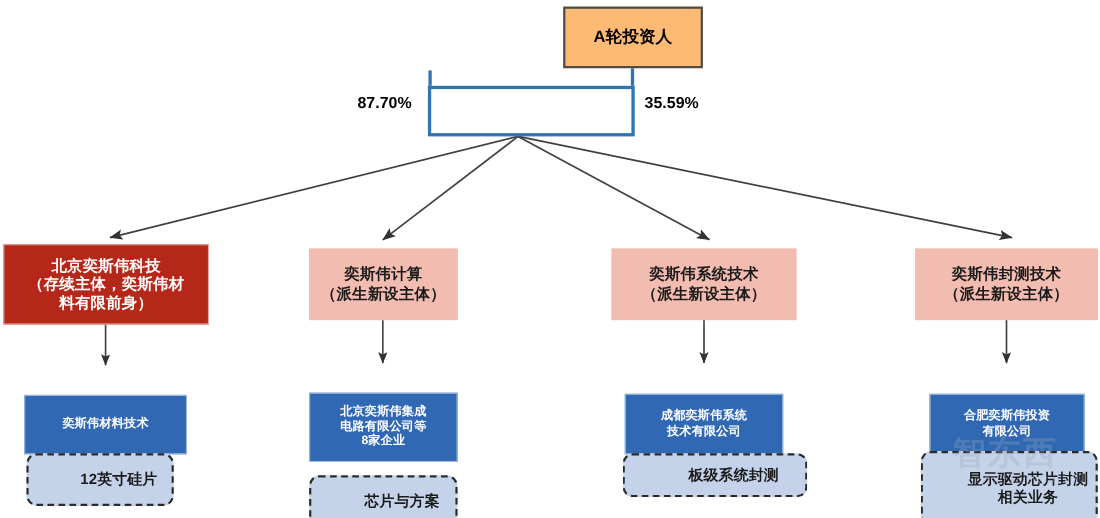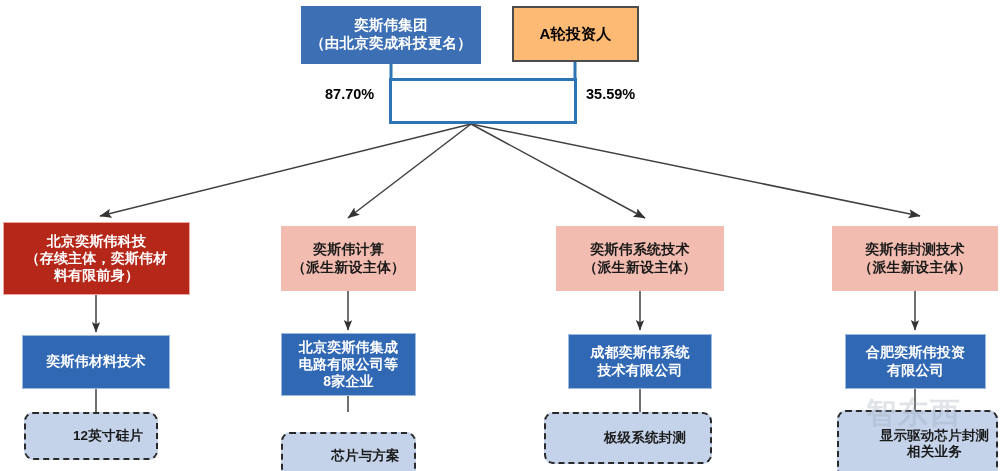--- a/index.html
+++ b/index.html
@@ -74,21 +74,22 @@
     font-weight: bold;
     font-size: 14px;
   }
 
   
   .node.blue {
     background: #3068B4;
     border: 1px solid #9DB9DC;
     color: #ffffff;
     font-weight: bold;
-    font-size: 14px;
+    font-size: 11px;
+    margin-top: 24px;
   }
 
   
   .node.dashed {
     background: #C5D3EA;
     border: 2.5px dashed #2A2A2A;
     border-radius: 9px;
     color: #1A1A1A;
     font-weight: bold;
     font-size: 13.5px;
@@ -169,22 +170,20 @@
     <line x1="915" y1="291" x2="915" y2="330" stroke="#404040" stroke-width="1.5" marker-end="url(#arwsm)"></line>
 
     <line x1="96" y1="389" x2="96" y2="412" stroke="#404040" stroke-width="1.5"></line>
     <line x1="348" y1="396" x2="348" y2="412" stroke="#404040" stroke-width="1.5"></line>
     <line x1="640" y1="389" x2="640" y2="412" stroke="#404040" stroke-width="1.5"></line>
     <line x1="915" y1="389" x2="915" y2="410" stroke="#404040" stroke-width="1.5"></line>
   </svg>
 
   <div id="bracket" style="left:389px; top:78px; width:188px; height:46px;"></div>
 
-  <div class="node group" style="left:301px; top:6px; width:180px; height:58px;">奕斯伟集团
-（由北京奕成科技更名）</div>
 
   <div class="node investor" style="left:512px; top:6px; width:127px; height:56px;">A轮投资人</div>
 
   <div class="pct" style="left:325px; top:86px;">87.70%</div>
 
   <div class="pct" style="left:586px; top:86px;">35.59%</div>
 
   <div class="node darkred" style="left:3px; top:222px; width:187px; height:73px;">北京奕斯伟科技
 （存续主体，奕斯伟材
 料有限前身）</div>
@@ -207,21 +206,21 @@
   <div class="node blue" style="left:568px; top:334px; width:144px; height:55px;">成都奕斯伟系统
 技术有限公司</div>
 
   <div class="node blue" style="left:845px; top:334px; width:141px; height:55px;">合肥奕斯伟投资
 有限公司</div>
 
   <div class="node dashed" style="left:24px; top:412px; width:134px; height:48px;">12英寸硅片</div>
 
   <div class="node dashed" style="left:281px; top:432px; width:135px; height:48px;">芯片与方案</div>
 
-  <div class="node dashed" style="left:544px; top:412px; width:168px; height:52px;text-align:center;">板级系统封测</div>
+  <div class="node dashed" style="left:566px; top:412px; width:168px; height:40px;text-align:center;">板级系统封测</div>
 
   <div class="node dashed" style="left:837px; top:410px; width:161px; height:68px;">显示驱动芯片封测
 相关业务</div>
 
   <div id="watermark" style="left:866px; top:398px;">
     <div class="wm-logo">智东西</div>
     <div class="wm-dom">zhidx.com</div>
   </div>
 
 </div>

